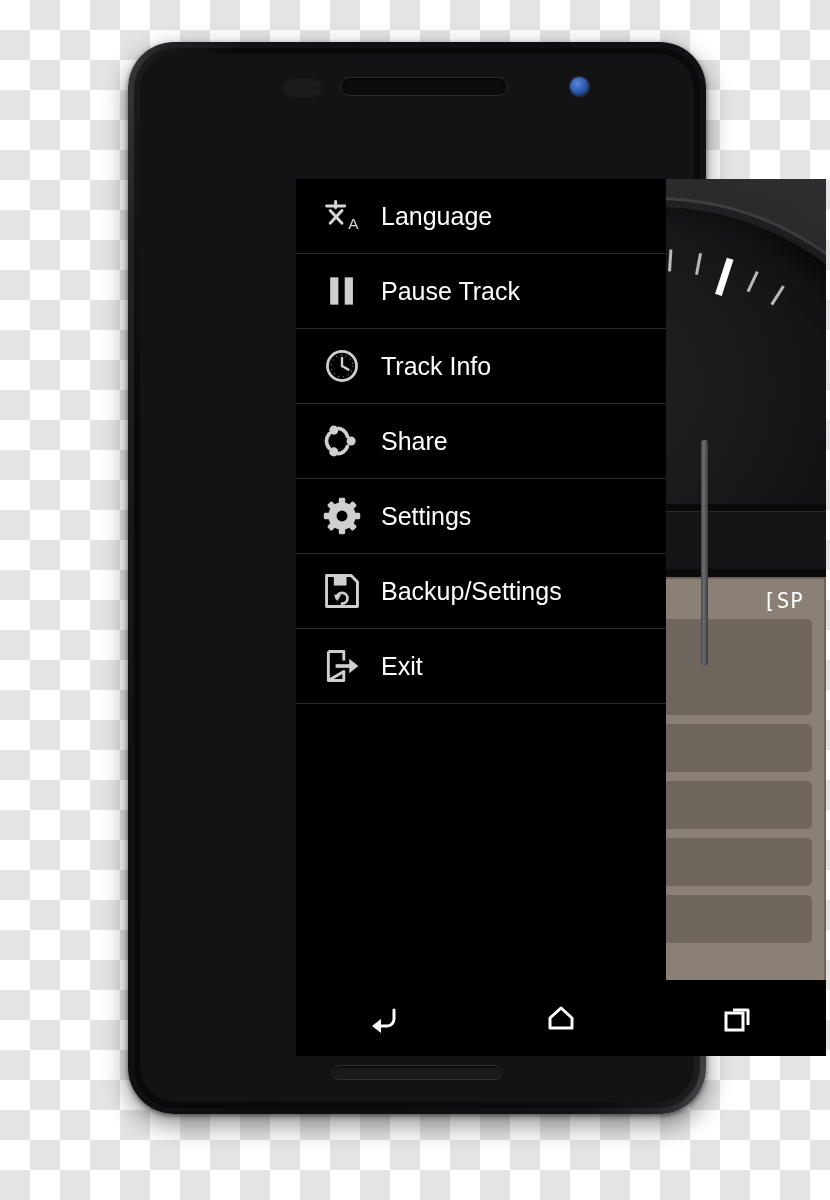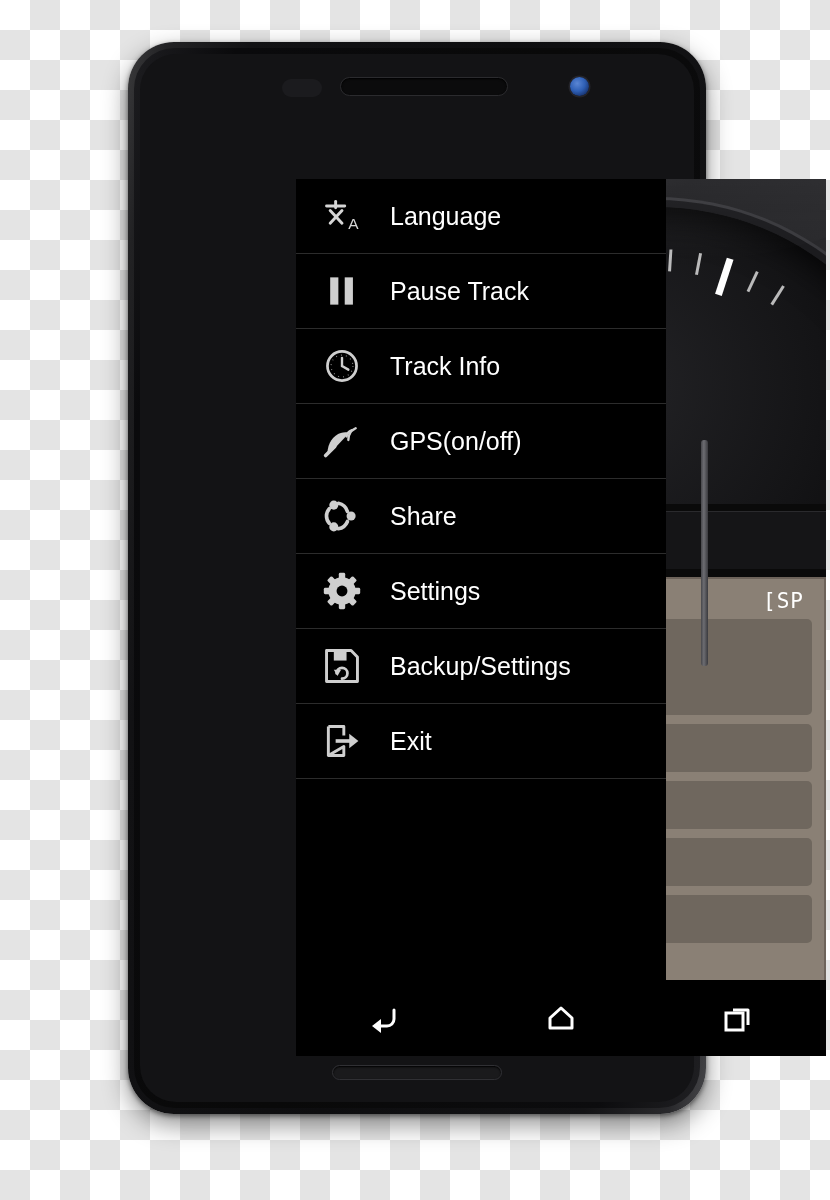--- a/index.html
+++ b/index.html
@@ -265,21 +265,21 @@
     width: 44px;
     height: 44px;
     flex: none;
     display: flex;
     align-items: center;
     justify-content: center;
   }
   .menu-label {
     color: #ffffff;
     font-size: 25px;
-    margin-left: 26px;
+    margin-left: 17px;
     white-space: nowrap;
   }
 
   
   #navbar {
     position: absolute;
     left: 0; bottom: 0;
     width: 530px;
     height: 76px;
     background: #000000;
@@ -463,31 +463,20 @@
             <svg viewBox="0 0 44 44" width="40" height="40">
               <circle cx="22" cy="22" r="16" fill="none" stroke="#cfcfcf" stroke-width="3"></circle>
               <circle cx="22" cy="22" r="12" fill="none" stroke="#8f8f8f" stroke-width="1.2" stroke-dasharray="1 4.5"></circle>
               <line x1="22" y1="22" x2="22" y2="13" stroke="#cfcfcf" stroke-width="2.6" stroke-linecap="round"></line>
               <line x1="22" y1="22" x2="29" y2="26" stroke="#cfcfcf" stroke-width="2.6" stroke-linecap="round"></line>
             </svg>
           </span>
           <span class="menu-label">Track Info</span>
         </div>
 
-        <div class="menu-item">
-          <span class="menu-icon">
-            <svg viewBox="0 0 44 44" width="40" height="40">
-              <path d="M6 36 C6 20 18 10 30 13 L14 30 Z" fill="#cfcfcf"></path>
-              <path d="M4 38 L14 28" stroke="#cfcfcf" stroke-width="4" stroke-linecap="round"></path>
-              <path d="M27 17 A9 9 0 0 1 33 10" fill="none" stroke="#cfcfcf" stroke-width="2.6" stroke-linecap="round"></path>
-              <path d="M29 21 A14 14 0 0 1 37 8" fill="none" stroke="#cfcfcf" stroke-width="2.6" stroke-linecap="round"></path>
-            </svg>
-          </span>
-          <span class="menu-label">GPS(on/off)</span>
-        </div>
 
         <div class="menu-item">
           <span class="menu-icon">
             <svg viewBox="0 0 44 44" width="40" height="40">
               <circle cx="13" cy="10" r="5" fill="#cfcfcf"></circle>
               <circle cx="32" cy="22" r="5" fill="#cfcfcf"></circle>
               <circle cx="13" cy="34" r="5" fill="#cfcfcf"></circle>
               <path d="M8 14 A12 12 0 0 0 8 30" fill="none" stroke="#cfcfcf" stroke-width="4" stroke-linecap="round"></path>
               <path d="M18 8 A13 13 0 0 1 28 17" fill="none" stroke="#cfcfcf" stroke-width="4" stroke-linecap="round"></path>
               <path d="M28 28 A13 13 0 0 1 18 36" fill="none" stroke="#cfcfcf" stroke-width="4" stroke-linecap="round"></path>

